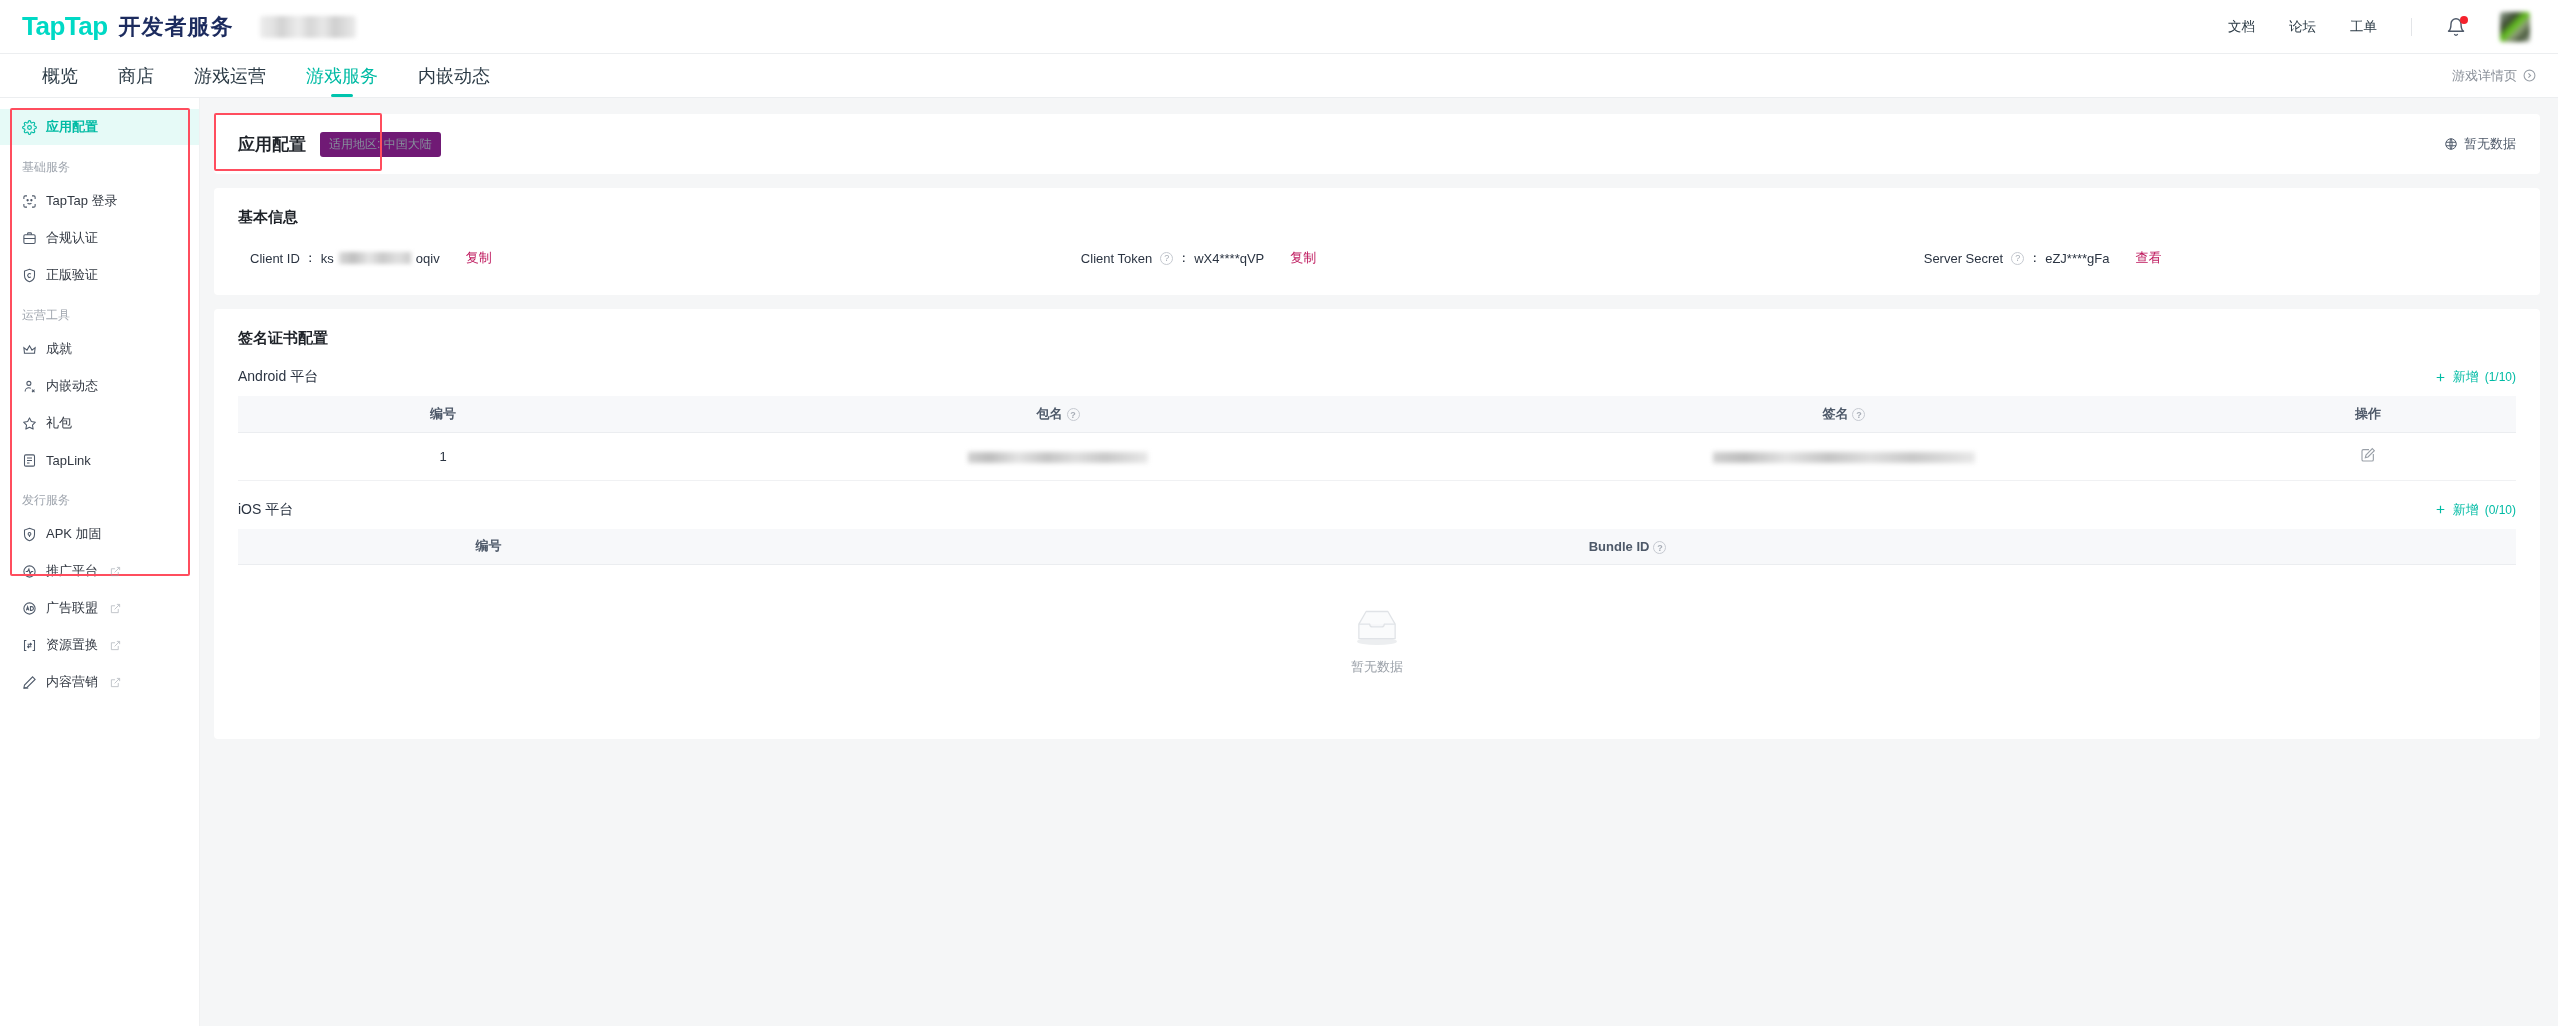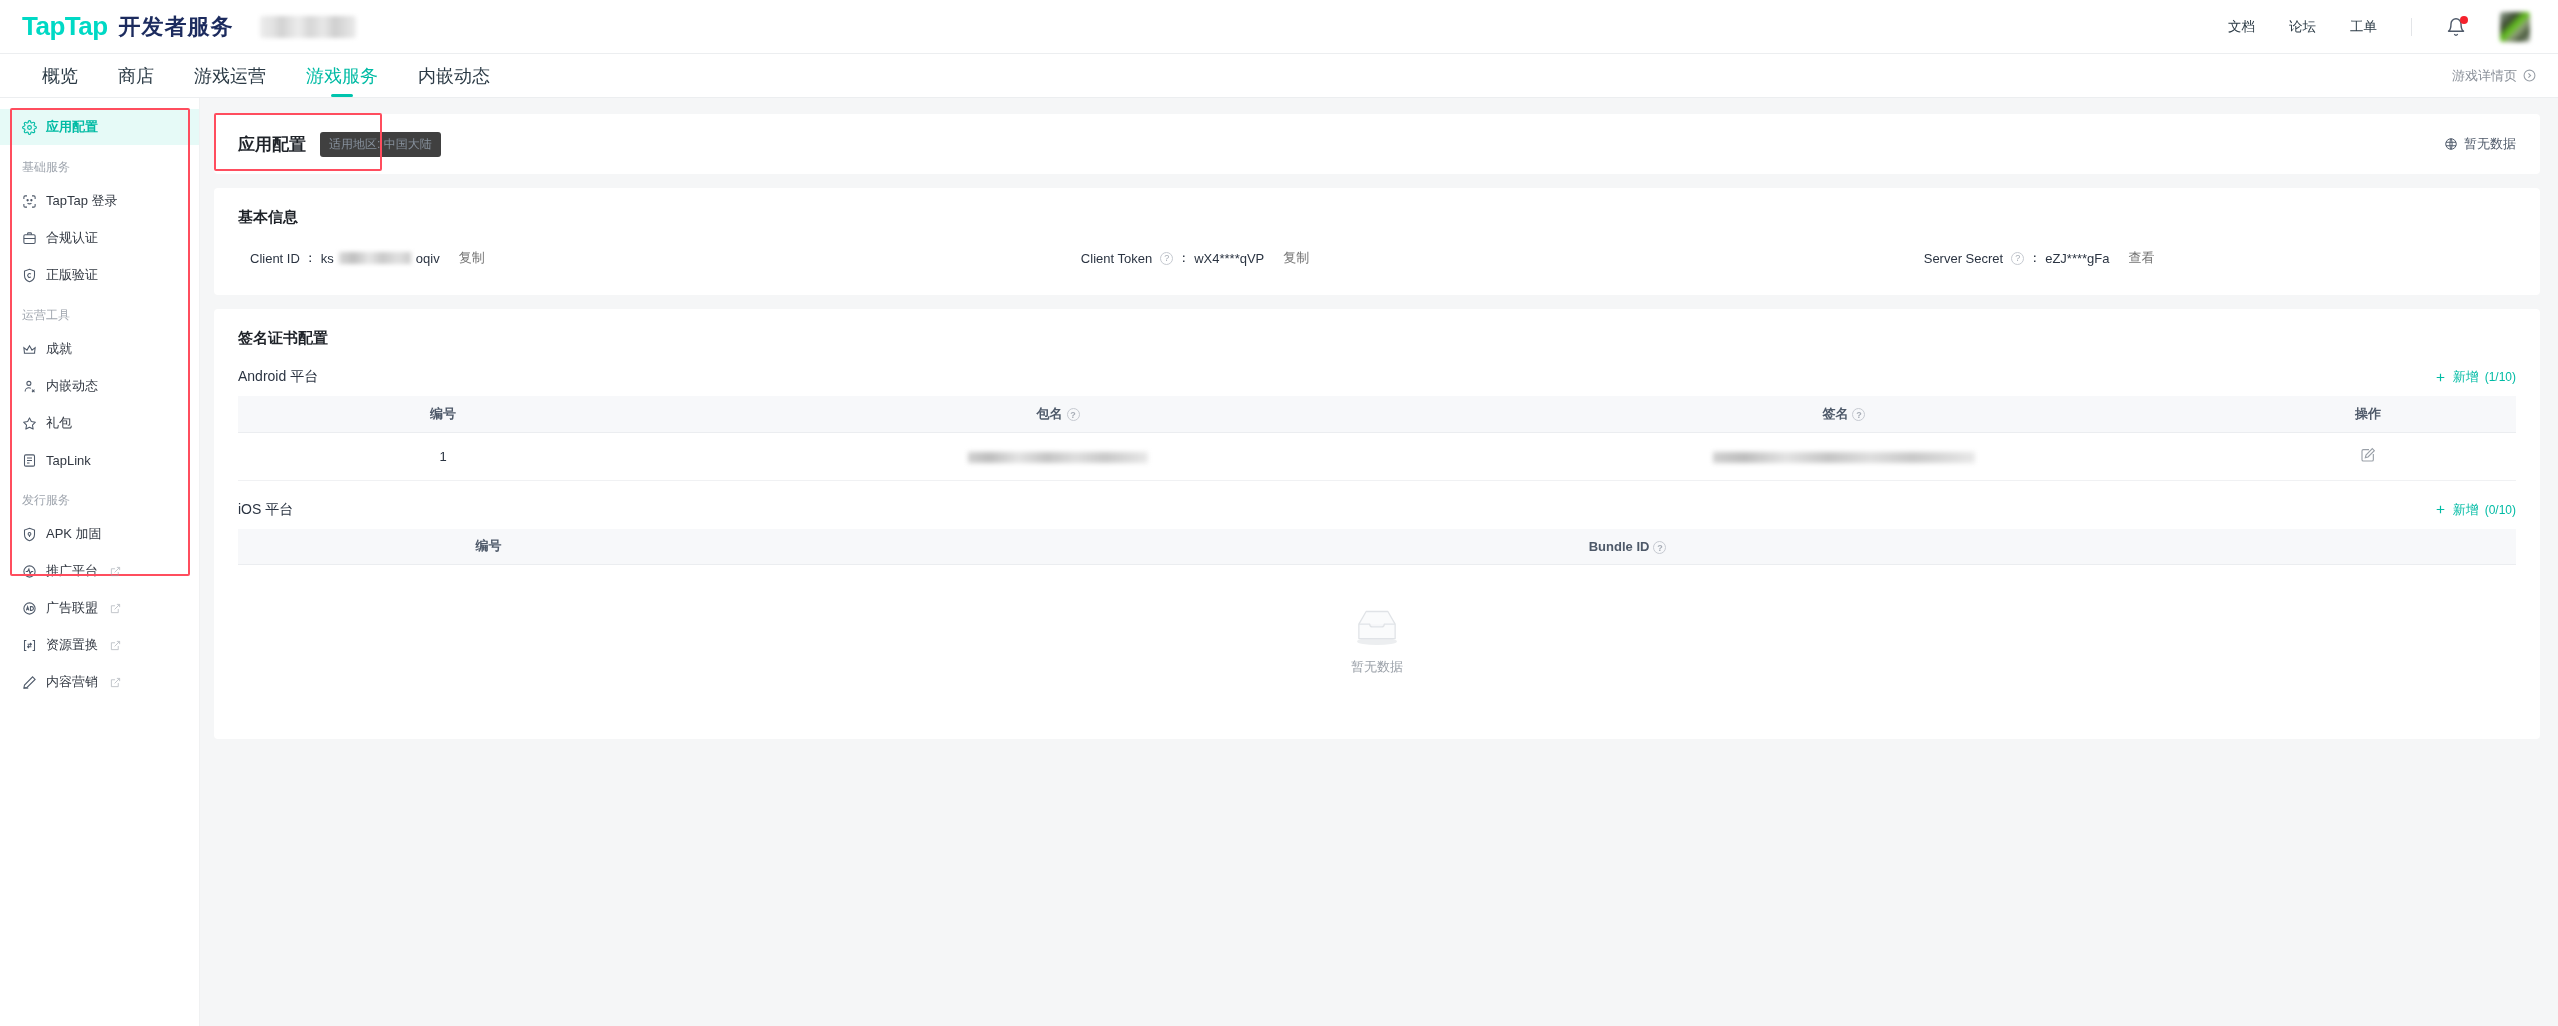--- a/index.html
+++ b/index.html
@@ -103,21 +103,21 @@
   .title-card {
     height: 60px; display: flex; align-items: center; padding: 0 24px;
     position: relative;
   }
   .title-hl {
     position: absolute; left: 0; top: -1px; width: 168px; height: 58px;
     border: 2px solid #ff4d5e; border-radius: 2px; pointer-events: none;
   }
   .page-title { font-size: 17px; font-weight: 700; color: #1f2329; }
   .region-chip {
-    margin-left: 14px; background: #404040; color: #86909c;
+    margin-left: 14px; background: #701a75; color: #86909c;
     font-size: 12px; padding: 4px 9px; border-radius: 3px;
   }
   .multilang {
     margin-left: auto; display: flex; align-items: center; gap: 6px;
     font-size: 13px; color: #4e5969; cursor: pointer;
   }
 
   .info-card { padding: 20px 24px 28px; }
   .sec-title { font-size: 15px; font-weight: 700; color: #1f2329; }
   .info-row {
@@ -126,21 +126,21 @@
   .info-cell { display: flex; align-items: center; gap: 4px; }
   .info-cell.c1 { width: 37%; padding-left: 12px; }
   .info-cell.c2 { width: 37%; }
   .info-cell.c3 { width: 26%; }
   .lbl { color: #2b3442; }
   .blur-val {
     display: inline-block; width: 72px; height: 12px; vertical-align: -2px;
     background: linear-gradient(90deg,#d9d9d9,#bfbfbf 20%,#e6e6e6 42%,#c9c9c9 60%,#e0e0e0 82%,#cccccc);
     filter: blur(2px); margin: 0 1px;
   }
-  .link-teal { color: #737373; cursor: pointer; margin-left: 15px; }
+  .link-teal { color: #be185d; cursor: pointer; margin-left: 22px; }
   .qmark {
     display: inline-flex; align-items: center; justify-content: center;
     width: 13px; height: 13px; border: 1px solid #c6cad1; border-radius: 50%;
     font-size: 9px; color: #a6acb5; margin-left: 4px; cursor: pointer;
   }
 
   .cert-card { padding: 20px 24px 24px; }
   .plat-row {
     display: flex; align-items: center; margin: 20px 0 10px;
   }

